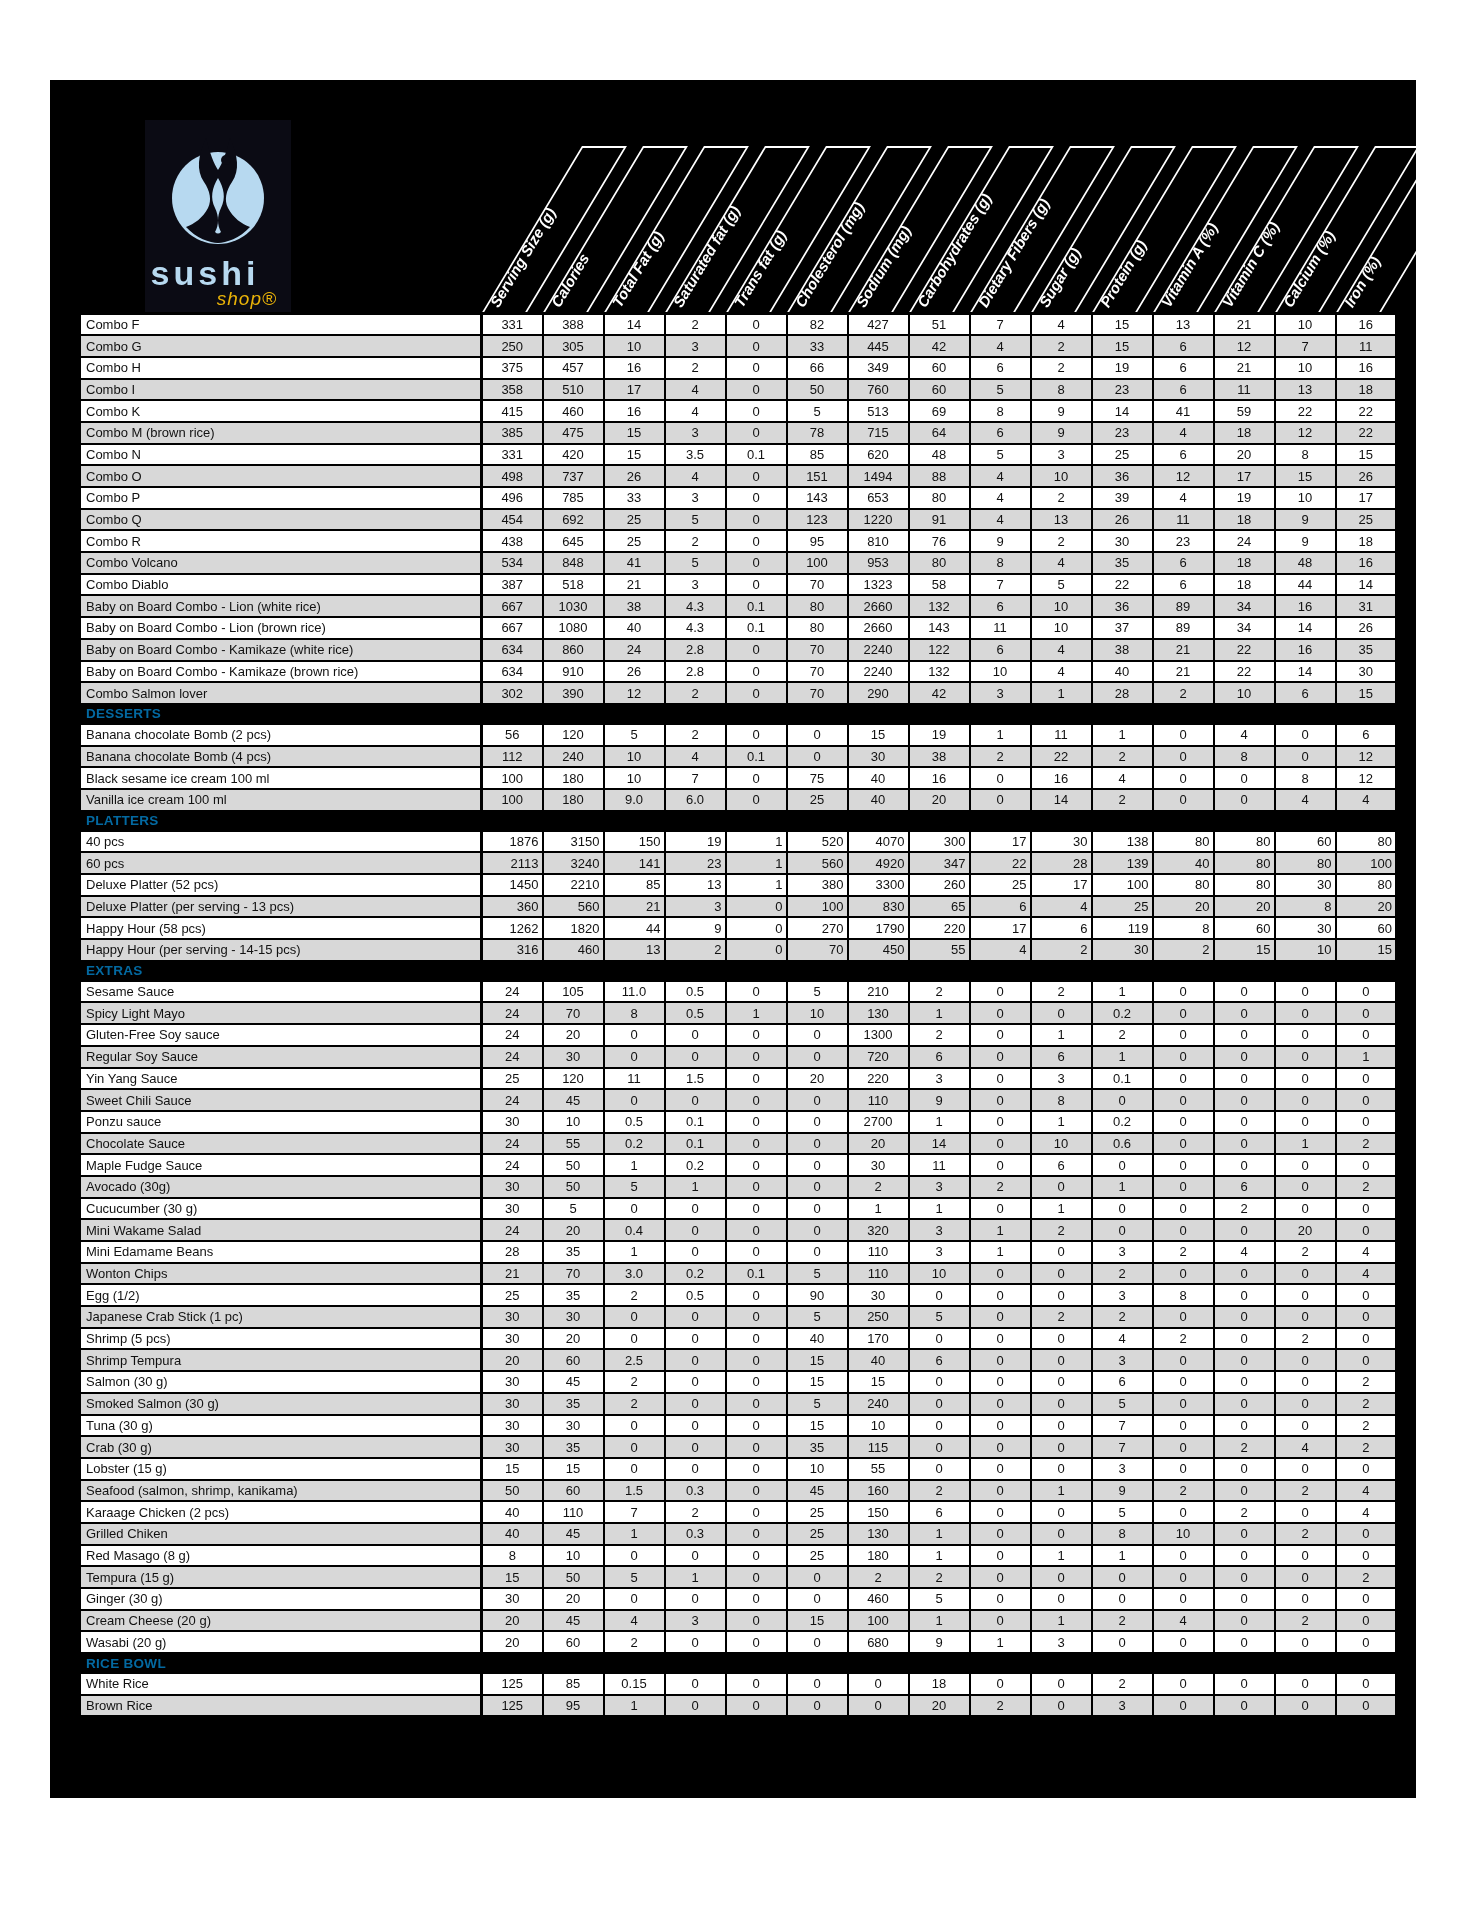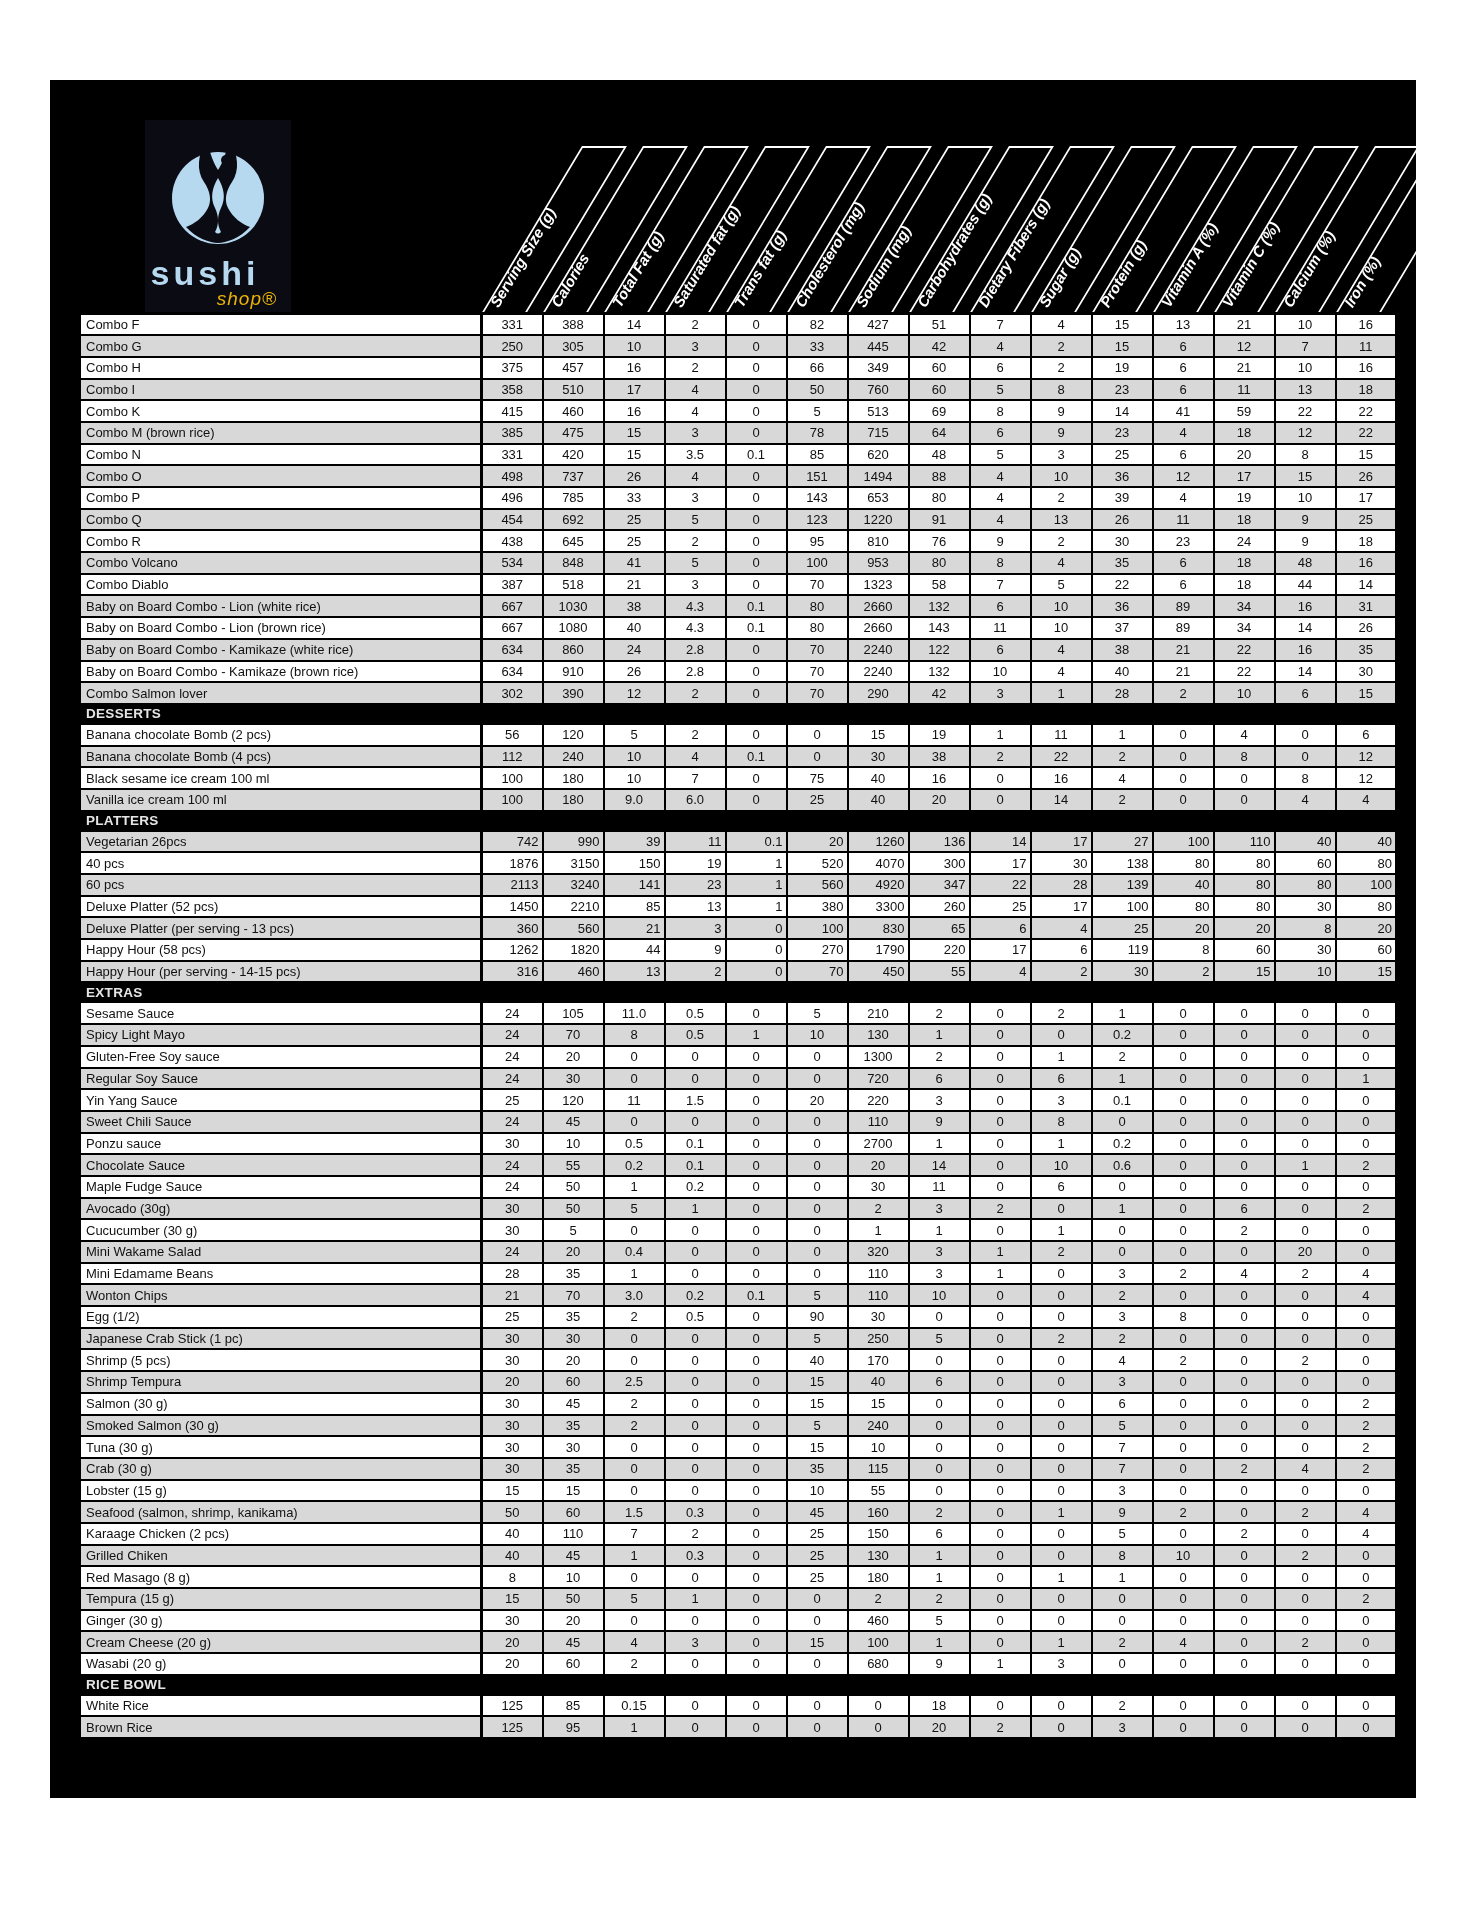--- a/index.html
+++ b/index.html
@@ -22,21 +22,21 @@
   .table-wrap{position:absolute;left:28px;top:232px;width:1317px;}
   table{border-collapse:collapse;width:1317px;table-layout:fixed;background:#fff;}
   td{border:2px solid #000;font-size:13px;color:#111;overflow:hidden;white-space:nowrap;padding:0;}
   tr.data{height:21.7px;}
   td.name{text-align:left;padding-left:5px;border-right-width:3px;}
   td.num{text-align:center;}
   tr.alignright td.num{text-align:right;padding-right:3px;}
   tr.gray td{background:#d8d8d8;}
   tr.white td{background:#ffffff;}
   tr.section{height:20px;}
-  tr.section td{background:#000;color:#e5e5e5;font-weight:bold;font-size:13.5px;
+  tr.section td{background:#000;color:#0369a1;font-weight:bold;font-size:13.5px;
     padding-left:5px;border-color:#000;letter-spacing:.3px;margin-left:28px;}
   table{border:3px solid #000;}
 </style>
 </head>
 <body>
 
 <div class="panel">
 
   <div class="logo-box">
     <svg class="logo-svg" width="100" height="136" viewBox="0 0 100 136">
@@ -501,38 +501,20 @@
             <td class="num">14</td>
             <td class="num">2</td>
             <td class="num">0</td>
             <td class="num">0</td>
             <td class="num">4</td>
             <td class="num">4</td>
           </tr>
           <tr class="section">
             <td colspan="16">PLATTERS</td>
           </tr>
-          <tr class="data gray alignright">
-            <td class="name">Vegetarian 26pcs</td>
-            <td class="num">742</td>
-            <td class="num">990</td>
-            <td class="num">39</td>
-            <td class="num">11</td>
-            <td class="num">0.1</td>
-            <td class="num">20</td>
-            <td class="num">1260</td>
-            <td class="num">136</td>
-            <td class="num">14</td>
-            <td class="num">17</td>
-            <td class="num">27</td>
-            <td class="num">100</td>
-            <td class="num">110</td>
-            <td class="num">40</td>
-            <td class="num">40</td>
-          </tr>
           <tr class="data white alignright">
             <td class="name">40 pcs</td>
             <td class="num">1876</td>
             <td class="num">3150</td>
             <td class="num">150</td>
             <td class="num">19</td>
             <td class="num">1</td>
             <td class="num">520</td>
             <td class="num">4070</td>
             <td class="num">300</td>

